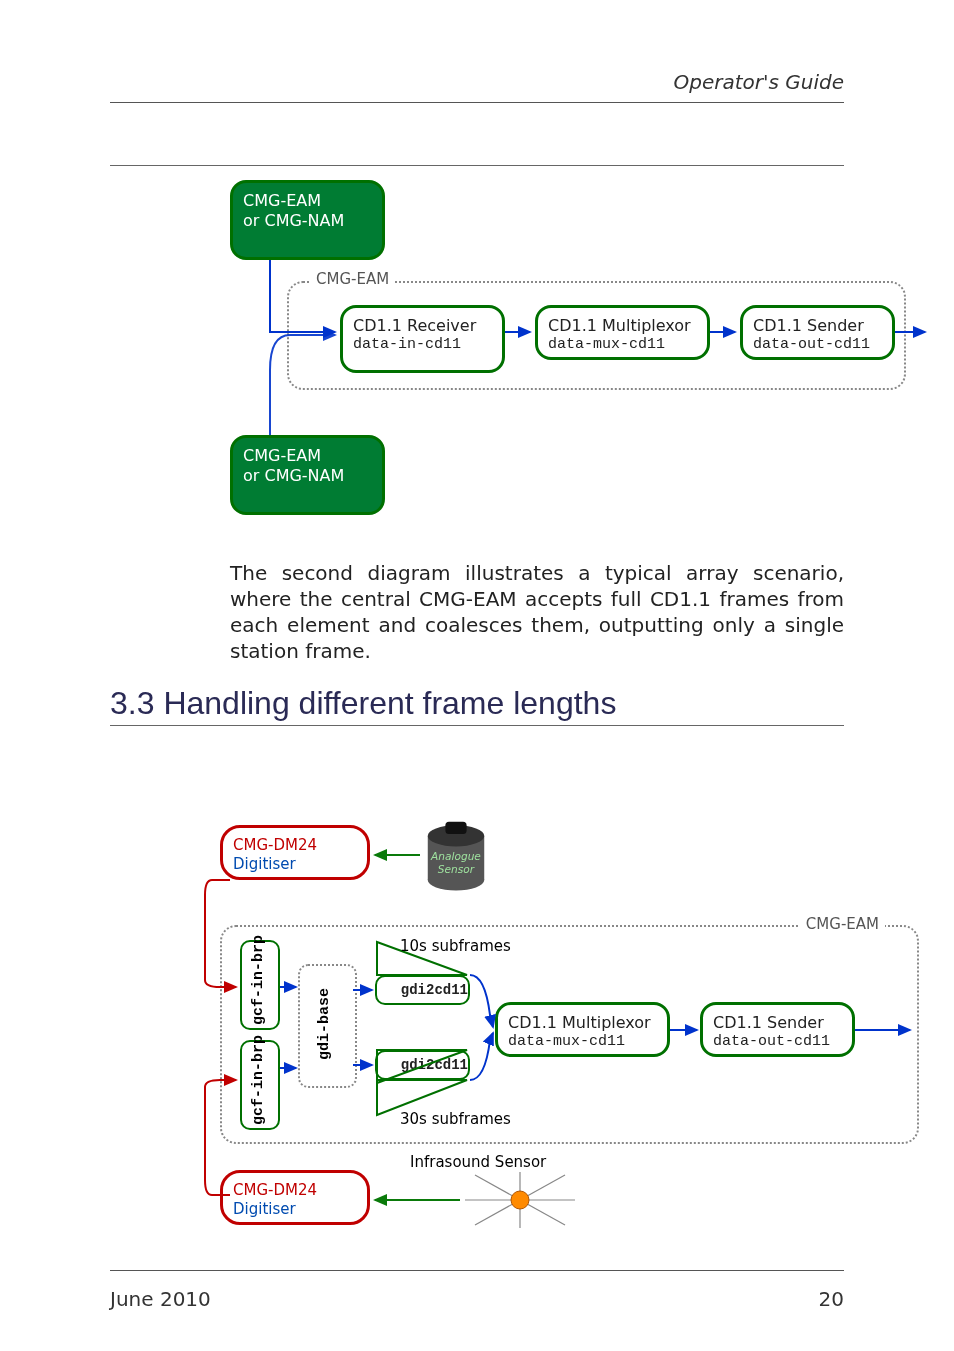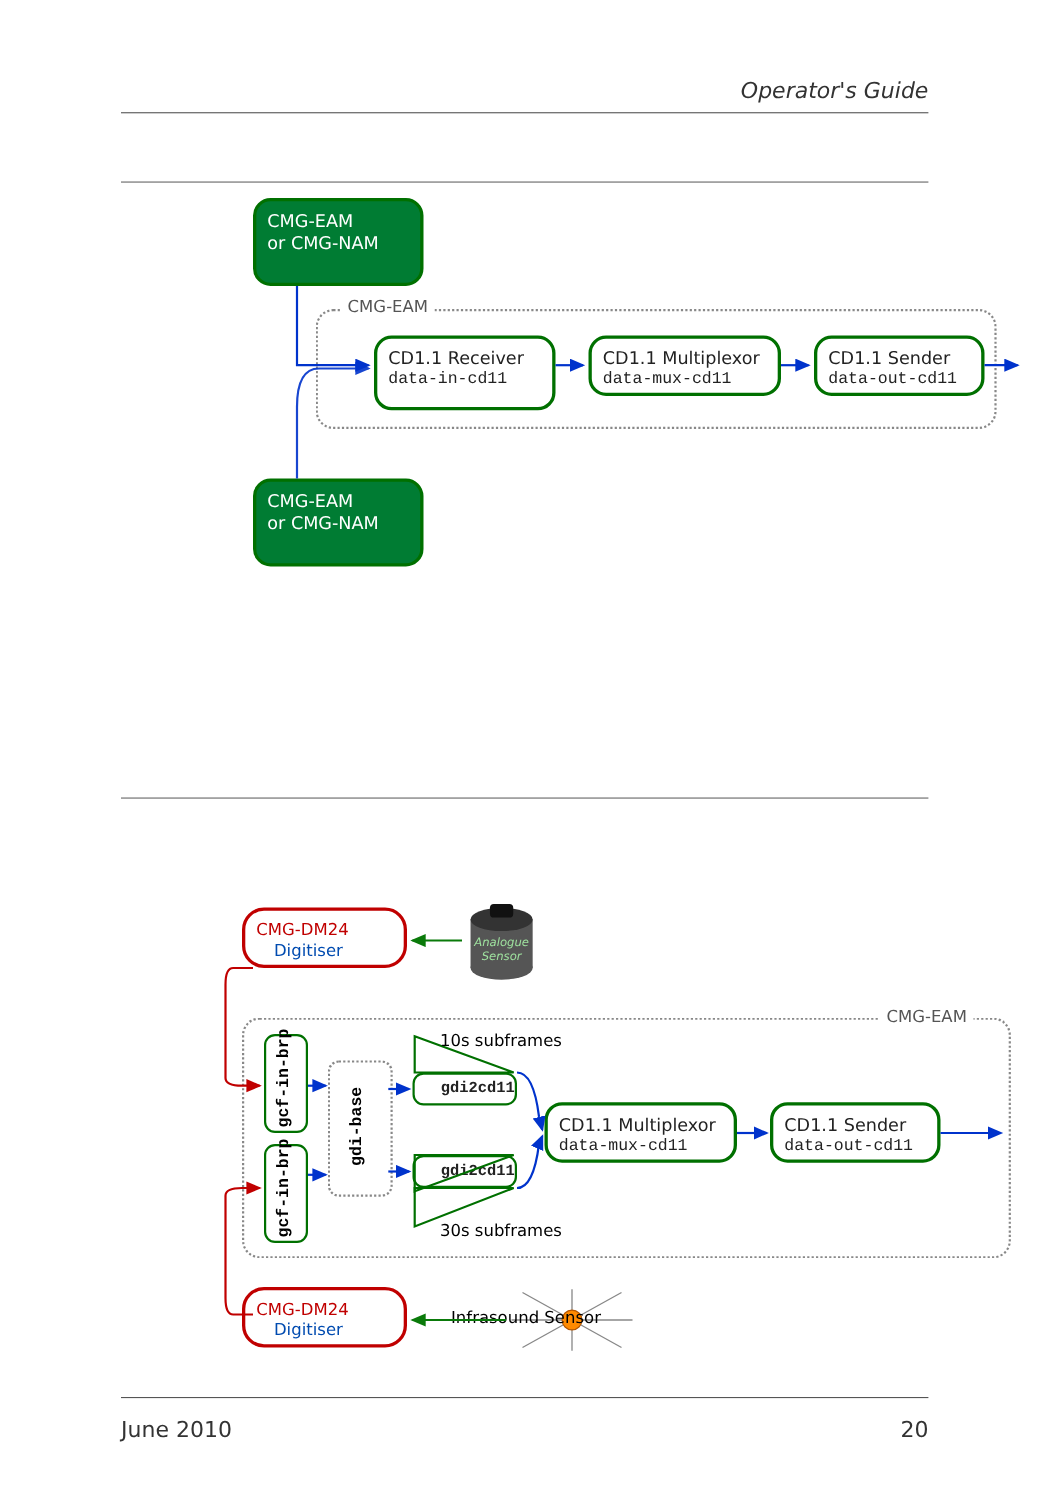--- a/index.html
+++ b/index.html
@@ -161,21 +161,21 @@
     top: 149px;
     width: 55px;
     height: 120px;
     border: 2px dotted #888;
     border-radius: 10px;
   }
   .redbox { border-color: #c00000; border-radius: 20px; }
   .d2-dig1 { left: 20px; top: 10px;  width: 150px; height: 55px; }
   .d2-dig2 { left: 20px; top: 355px; width: 150px; height: 55px; }
   .d2-dig1 .t1, .d2-dig2 .t1 { color:#c00000; font-size:15px; }
-  .d2-dig1 .t2, .d2-dig2 .t2 { color:#004bb0; font-size:15px;margin-left:16px; }
+  .d2-dig1 .t2, .d2-dig2 .t2 { color:#004bb0; font-size:15px; }
 
   .vbox {
     position:absolute;
     border:2px solid #007000;
     border-radius:10px;
     background:#fff;
     box-sizing:border-box;
     justify-content:flex-end;
   }
   .vtext {
@@ -255,21 +255,27 @@
       <path d="M 40 255 L 40 190 Q 40 155 60 155 L 105 155" fill="none" stroke="#0033cc" stroke-width="2" marker-end="url(#ab)" opacity="0.9"></path>
 
       <path d="M 275 152 L 300 152" fill="none" stroke="#0033cc" stroke-width="2" marker-end="url(#ab)"></path>
 
       <path d="M 480 152 L 505 152" fill="none" stroke="#0033cc" stroke-width="2" marker-end="url(#ab)"></path>
 
       <path d="M 665 152 L 695 152" fill="none" stroke="#0033cc" stroke-width="2" marker-end="url(#ab)"></path>
     </svg>
   </div>
 
-
+  <div class="body-text" style="top:560px;">The second diagram illustrates a typical array scenario, where the central CMG-EAM accepts full CD1.1 frames from each element and coalesces them, outputting only a single station frame.</div>
+
+  <div class="sec-title" style="top:685px;">
+    <span>3.3</span>
+    <span> </span>
+    <span>Handling different frame lengths</span>
+  </div>
   <div class="sec-line" style="top:725px;"></div>
 
   <div class="diag2">
     <div class="d2-dash"></div>
     <span class="d2-dash-caption">CMG-EAM</span>
 
     <div class="box redbox d2-dig1">
       <div class="t1">CMG-DM24</div>
       <div class="t2">Digitiser</div>
     </div>
@@ -327,21 +333,21 @@
           <line x1="60" y1="30" x2="115" y2="30"></line>
         <line x1="60" y1="30" x2="15" y2="5"></line>
           <line x1="60" y1="30" x2="105" y2="5"></line>
         <line x1="60" y1="30" x2="15" y2="55"></line>
           <line x1="60" y1="30" x2="105" y2="55"></line>
         <line x1="60" y1="30" x2="60" y2="2"></line>
           <line x1="60" y1="30" x2="60" y2="58"></line>
       </g>
       <circle cx="60" cy="30" r="9" fill="#ff8a00" stroke="#b35500" stroke-width="1"></circle>
     </svg>
-    <span class="lbl" style="left:210px; top:374px;">Infrasound Sensor</span>
+    <span class="lbl" style="left:210px; top:338px;">Infrasound Sensor</span>
 
     <svg class="arrow-svg" style="left:0;top:0;width:730px;height:420px;">
       <defs>
         <marker id="ab2" markerWidth="8" markerHeight="8" refX="6" refY="3" orient="auto">
           <path d="M0,0 L7,3 L0,6 Z" fill="#0033cc"></path>
         </marker>
         <marker id="ar2" markerWidth="8" markerHeight="8" refX="6" refY="3" orient="auto">
           <path d="M0,0 L7,3 L0,6 Z" fill="#c00000"></path>
         </marker>
         <marker id="ag2" markerWidth="8" markerHeight="8" refX="6" refY="3" orient="auto">

